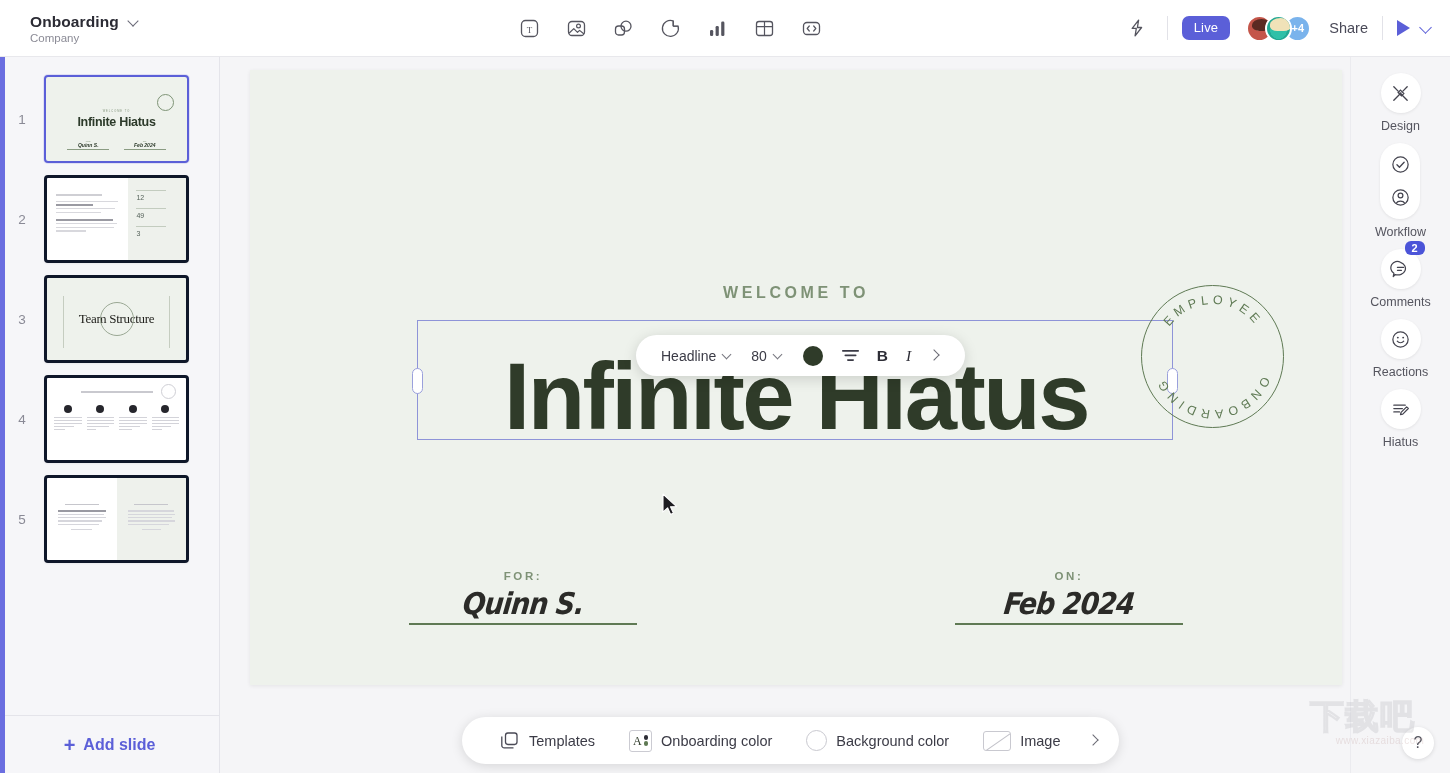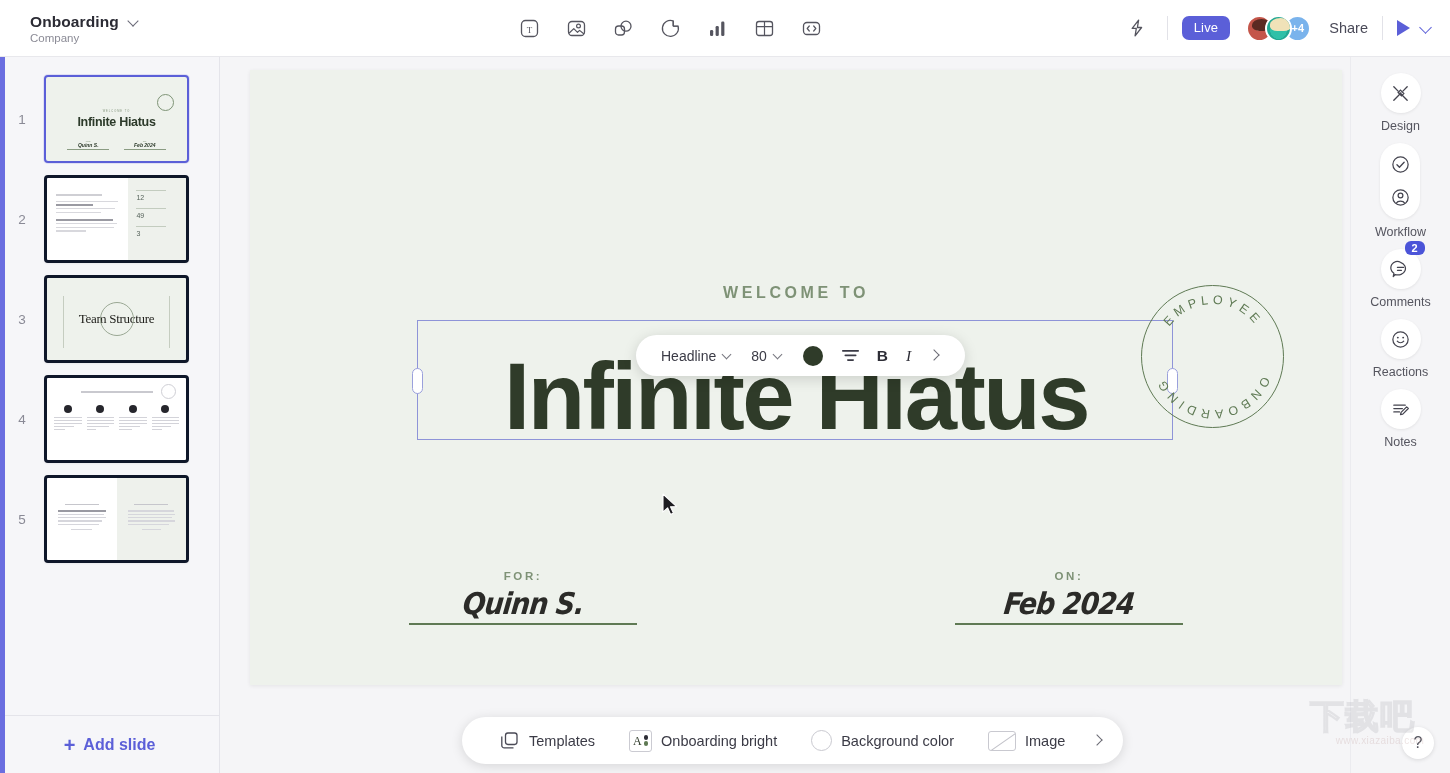--- a/index.html
+++ b/index.html
@@ -583,21 +583,21 @@
           <span>Templates</span>
         </div>
         <div class="bb-item">
           <span class="bb-theme-ic">
             <span class="a">A</span>
               <span class="dots">
                 <i></i>
                 <i></i>
               </span>
           </span>
-          <span>Onboarding bright</span>
+          <span>Onboarding color</span>
         </div>
         <div class="bb-item">
           <span class="bb-circ"></span>
           <span>Background color</span>
         </div>
         <div class="bb-item">
           <span class="bb-img"></span>
           <span>Image</span>
         </div>
         <div class="bb-chev"></div>
@@ -655,21 +655,21 @@
         <div class="rail-lbl">Reactions</div>
       </div>
 
       <div class="rail-item">
         <div class="rail-circ">
           <svg width="21" height="21" viewBox="0 0 22 22" fill="none">
             <path d="M4 6.5 h12 M4 10 h9 M4 13.5 h6" stroke="#44444f" stroke-width="1.3" stroke-linecap="round"></path>
             <path d="M17.4 8.2 L19.2 10 L13.4 15.8 L11 16.4 L11.6 14 Z" stroke="#44444f" stroke-width="1.3" fill="none" stroke-linejoin="round"></path>
           </svg>
         </div>
-        <div class="rail-lbl">Notes</div>
+        <div class="rail-lbl">Hiatus</div>
       </div>
     </div>
 
     <div class="help-btn">?</div>
 
     <div class="watermark">
       <div class="wm-txt">下载吧</div>
       <div class="wm-url">www.xiazaiba.com</div>
     </div>
   </div>

